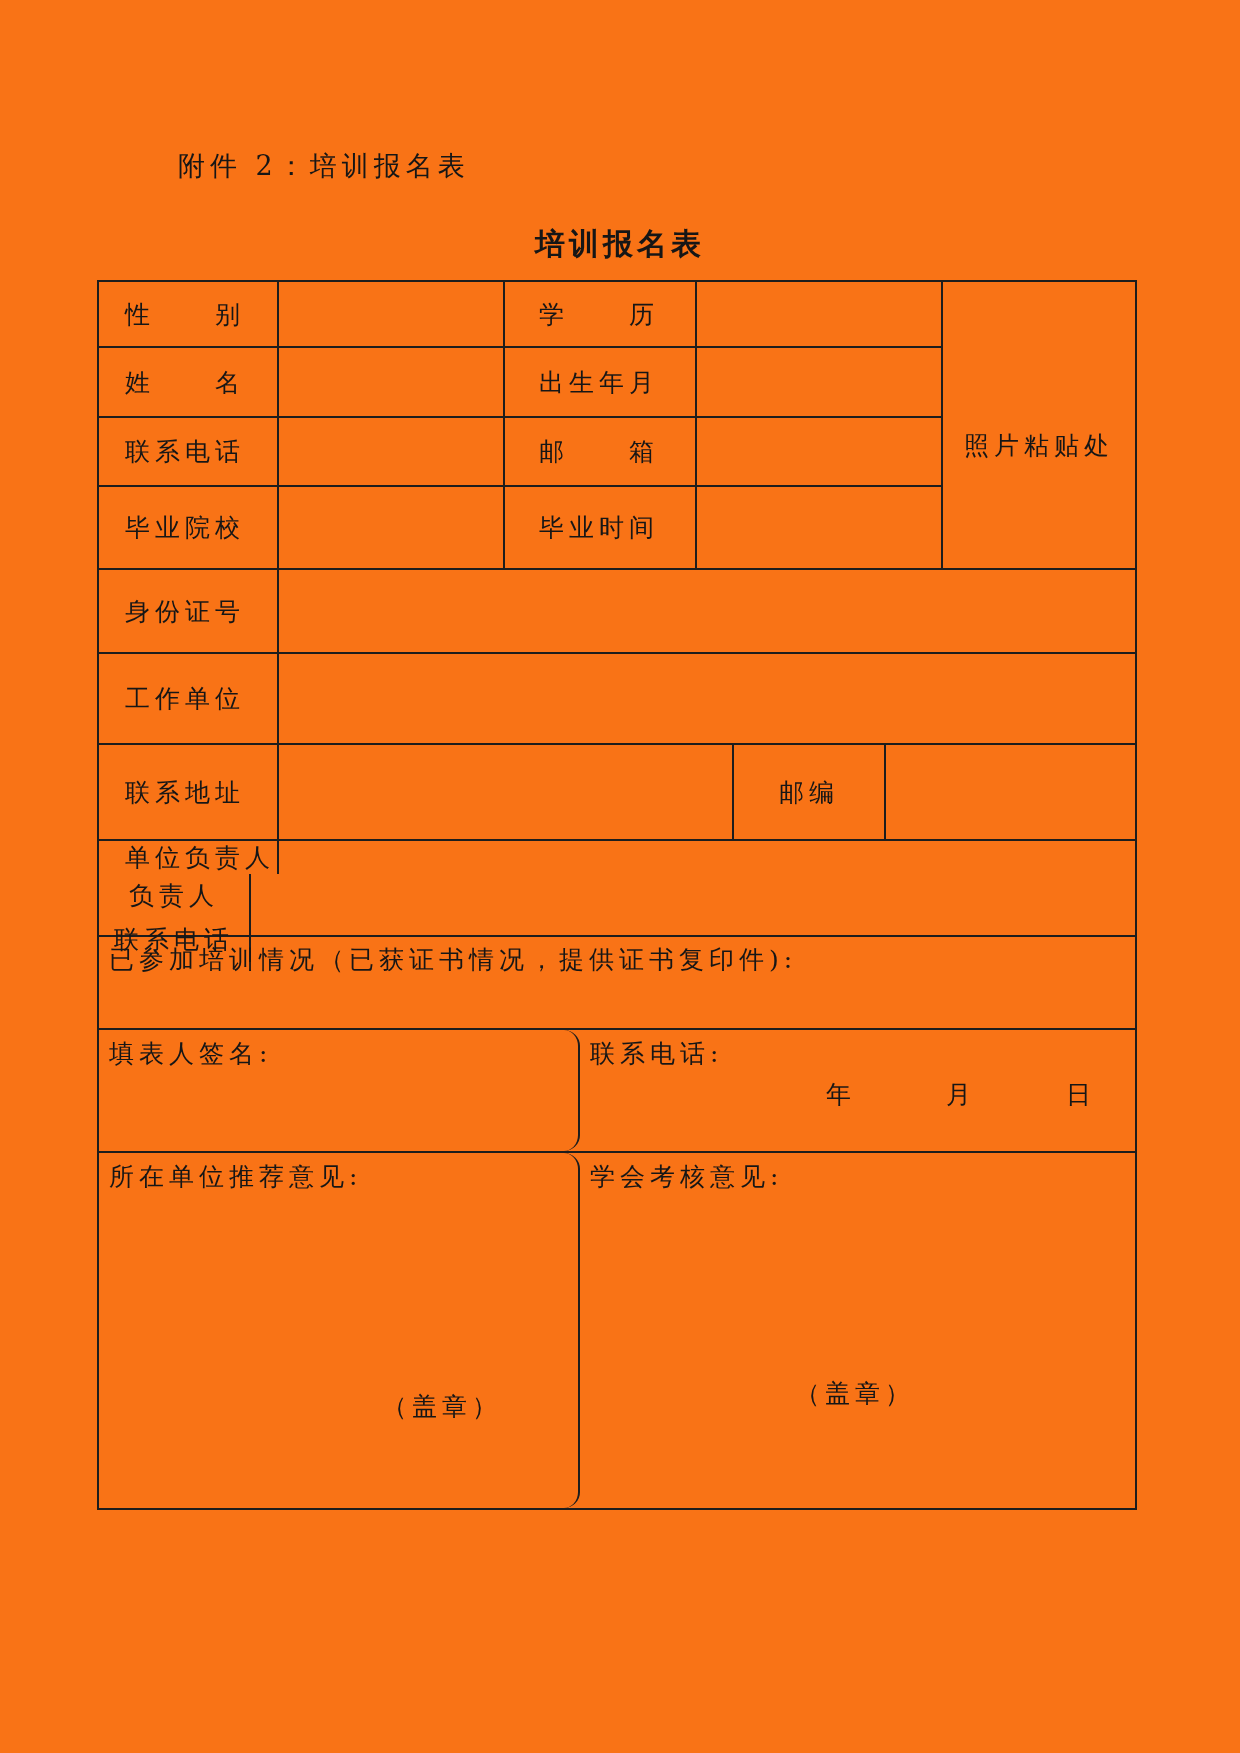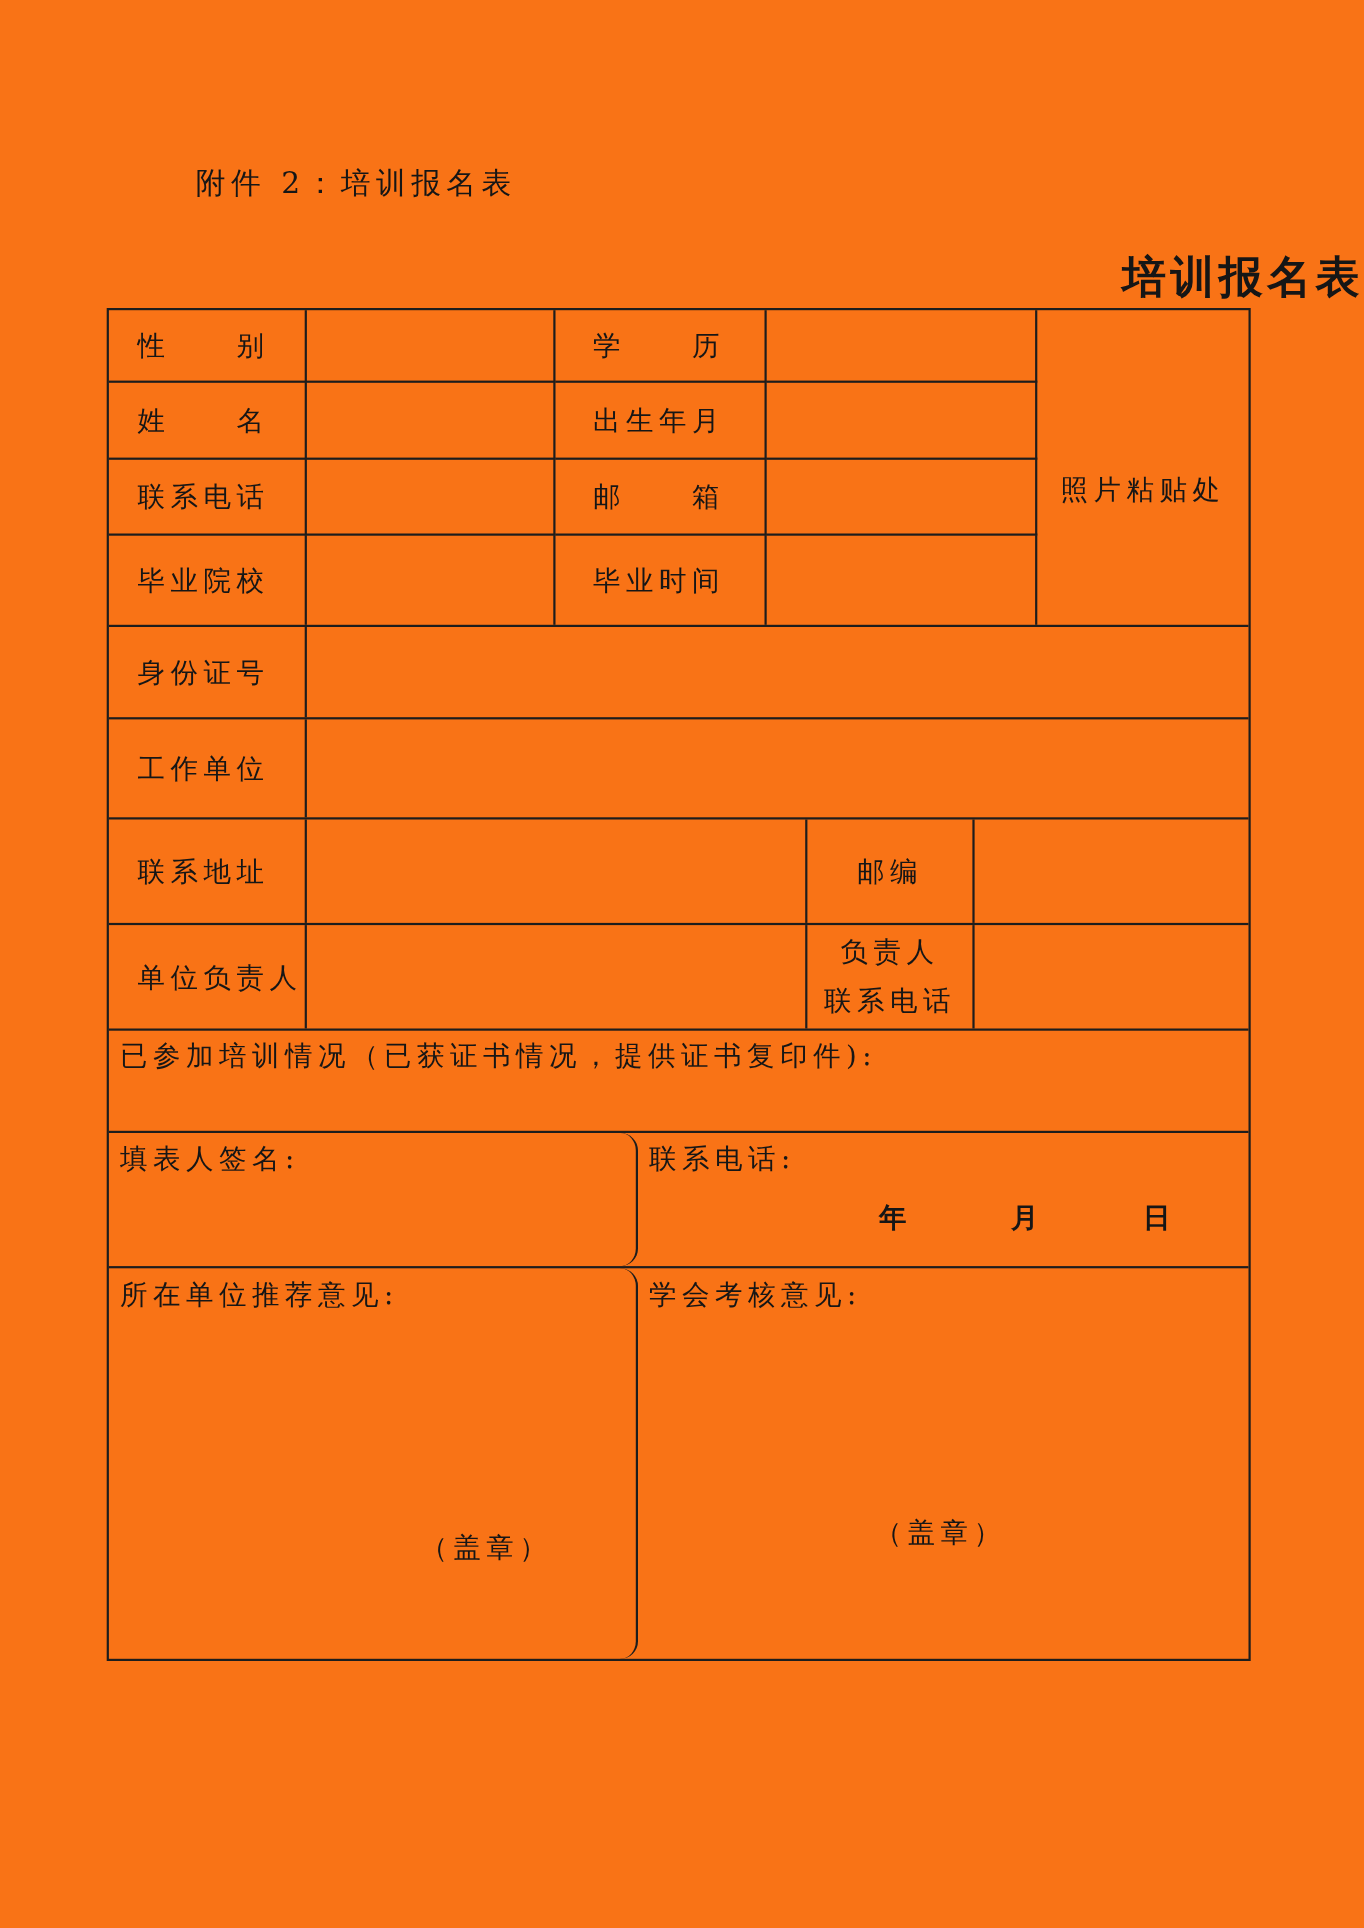--- a/index.html
+++ b/index.html
@@ -11,21 +11,21 @@
     font-family:"DejaVu Serif","Liberation Serif",serif;
     color:#161616;
     overflow:hidden;
   }
   .attachment-note {
     position:absolute; left:178px; top:148px;
     font-size:27px; letter-spacing:5px; white-space:pre;
   }
   .form-title {
     position:absolute; left:0; top:224px; width:100%;
-    text-align:right; font-size:40px; font-weight:bold; letter-spacing:4px;
+    text-align:center; font-size:30px; font-weight:bold; letter-spacing:4px;
   }
   .form-table {
     position:absolute; left:97px; top:280px;
     width:1040px; height:1230px;
     border:2px solid #1d1d1d;
     display:flex; flex-direction:column;
     font-size:25px; letter-spacing:5px;
   }
   .bb { border-bottom:2px solid #1d1d1d; }
   .br { border-right:2px solid #1d1d1d; }
@@ -38,30 +38,30 @@
   
   .sect-top { display:flex; height:288px; border-bottom:2px solid #1d1d1d; }
   .top-left { width:844px; display:flex; flex-direction:column; }
   .trow { display:flex; }
   .trow-1 { height:70px; } .trow-2 { height:66px; } .trow-3 { height:69px; }
   .trow-4 { flex:1; }
   .c1 { width:180px; } .c2 { width:226px; } .c3 { width:192px; } .c4 { flex:1; }
   .photo-cell { flex:1; display:flex; align-items:center; justify-content:center; text-align:center;margin-top:40px; }
 
   .row-5 { height:84px; } .row-6 { height:91px; }
-  .row-7 { height:96px; } .row-8 { height:96px; }
+  .row-7 { height:96px; } .row-8 { height:96px;flex-direction:column; }
   .m1 { width:180px; } .m2 { width:455px; } .m3 { width:152px; } .m4 { flex:1; }
   .two-line { flex-direction:column; line-height:44px; }
 
   .row-9 { height:93px; padding:6px 14px 0 10px; display:block; }
   .row-10 { height:123px; }
   .row-11 { flex:1; }
   .half-left { width:481px; position:relative; padding:7px 0 0 10px;border-radius:16px; }
   .half-right { flex:1; position:relative; padding:7px 0 0 10px; }
-  .date-blank { margin-top:20px; text-align:right; padding-right:66px; white-space:pre;font-weight:bold; }
+  .date-blank { margin-top:8px; text-align:right; padding-right:39px; white-space:pre; }
   .stamp { position:absolute; transform:translateX(-50%); white-space:pre; }
   .stamp-left { left:343px; top:237px; }
   .stamp-right { left:275px; top:224px; }
 </style>
 </head>
 <body>
 
 <div class="page">
 
   <div class="attachment-note">附件 2：培训报名表</div>

